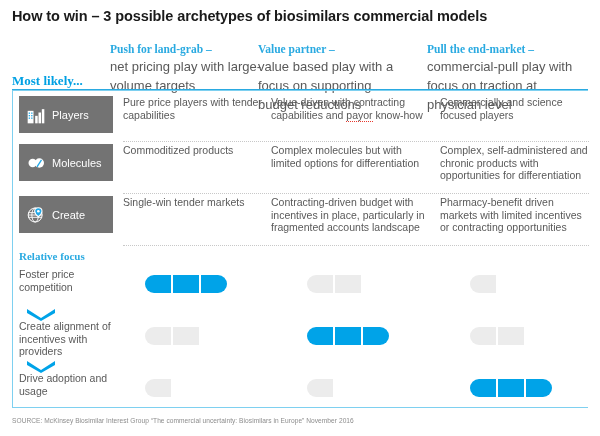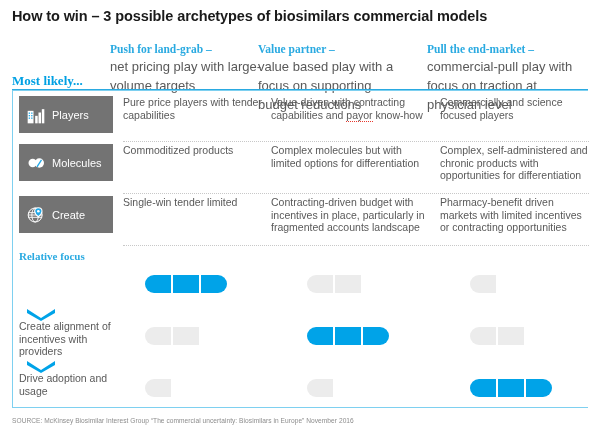--- a/index.html
+++ b/index.html
@@ -287,29 +287,30 @@
         <svg viewBox="0 0 24 24" width="20" height="20">
           <circle cx="11" cy="12" r="8.4" fill="none" stroke="#ffffff" stroke-width="1.2"></circle>
           <ellipse cx="11" cy="12" rx="4" ry="8.4" fill="none" stroke="#ffffff" stroke-width="1.1"></ellipse>
           <path d="M2.8 9.2 H19.2 M2.8 14.8 H19.2 M2.6 12 H19.4" stroke="#ffffff" stroke-width="1.1" fill="none"></path>
           <path d="M14.8 3.2 c2.5 0 4.4 1.9 4.4 4.3 c0 3.1 -4.4 6.6 -4.4 6.6 s-4.4 -3.5 -4.4 -6.6 c0 -2.4 1.9 -4.3 4.4 -4.3 z" fill="#23a9e8" stroke="#ffffff" stroke-width="1.3"></path>
           <circle cx="14.8" cy="7.5" r="1.6" fill="#ffffff"></circle>
         </svg>
       </span>
       <span class="chip-label">Create</span>
     </div>
-    <div class="cell k1">Single-win tender limited</div>
+    <div class="cell k1">Single-win tender markets</div>
     <div class="cell k2">Contracting-driven budget with incentives in place, particularly in fragmented accounts landscape</div>
     <div class="cell k3">Pharmacy-benefit driven markets with limited incentives or contracting opportunities</div>
   </div>
   <div class="dotted d3"></div>
 
   <div class="rel-focus-title">Relative focus</div>
 
   <div class="focus-row f1">
+    <div class="focus-label">Foster price competition</div>
     <div class="pill-group g1">
       <div class="seg on first"></div>
       <div class="seg on"></div>
       <div class="seg on last"></div>
     </div>
     <div class="pill-group g2">
       <div class="seg first"></div>
       <div class="seg"></div>
     </div>
     <div class="pill-group g3">

